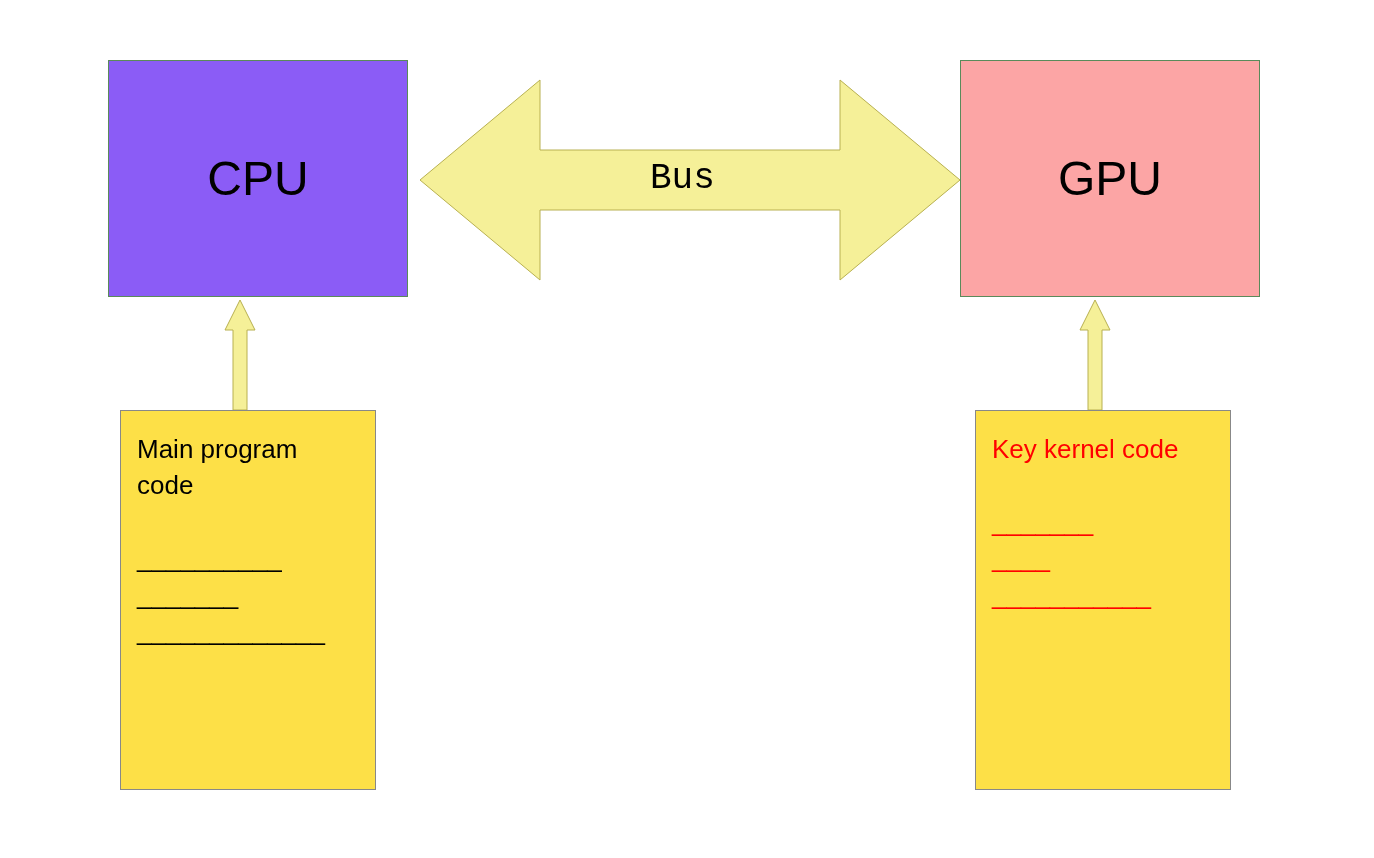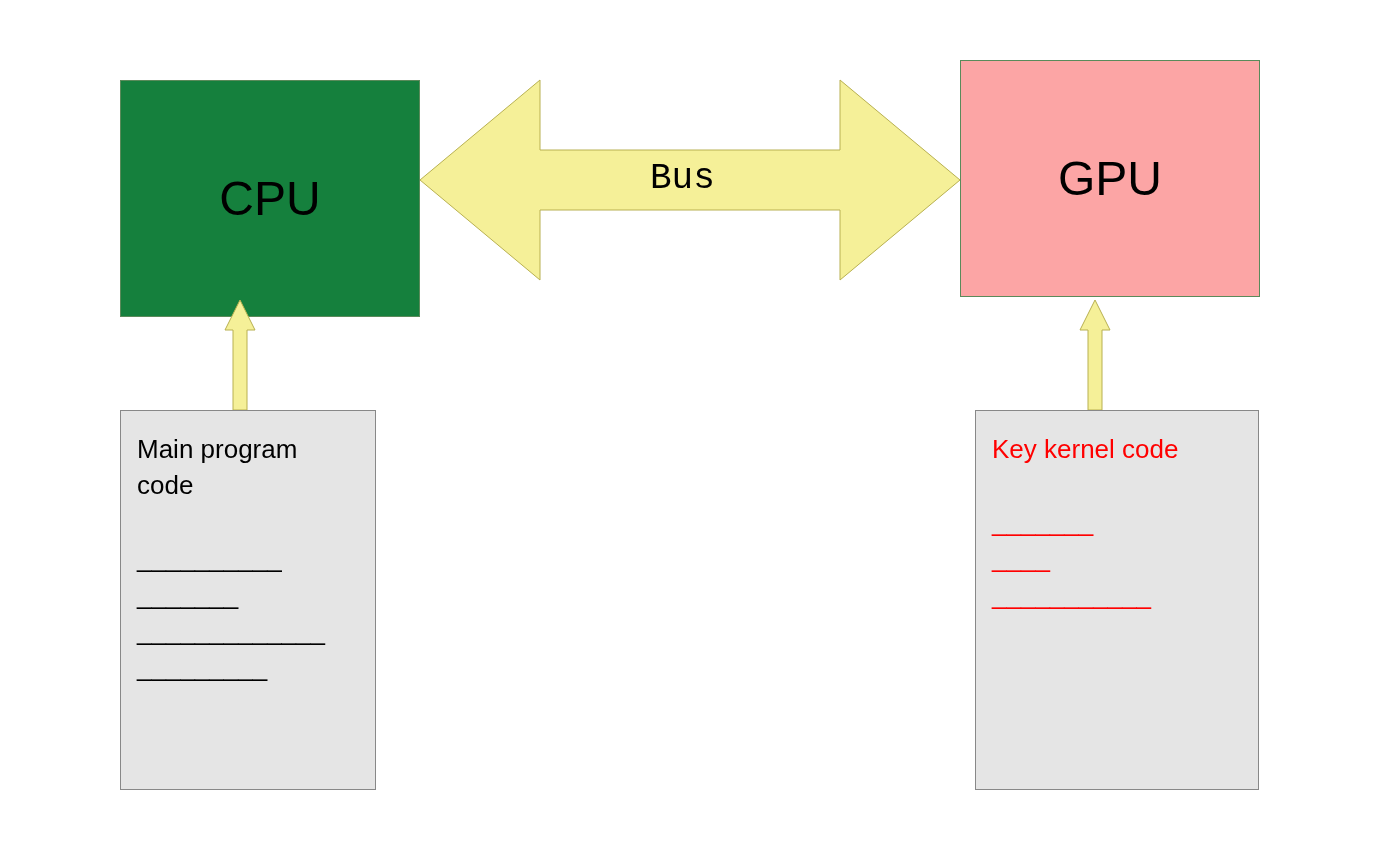--- a/index.html
+++ b/index.html
@@ -16,21 +16,21 @@
     border: 1px solid #5a8a5a;
     display: flex;
     align-items: center;
     justify-content: center;
     font-size: 48px;
     color: #000;
   }
   .code-box {
     position: absolute;
     border: 1px solid #888;
-    background: #e5e5e5;
+    background: #fde047;
     padding: 20px 16px;
     box-sizing: border-box;
     font-size: 26px;
     line-height: 1.4;
     color: #000;
   }
   .code-box.red { color: #ff0000; }
   .bus-label {
     position: absolute;
     font-size: 36px;
@@ -51,21 +51,21 @@
       840,80
       960,180
       840,280
       840,210
       540,210
       540,280" fill="#f5f098" stroke="#b8b050" stroke-width="1"></polygon>
 </svg>
 
 <div class="bus-label" style="left:650px; top:158px;">Bus</div>
 
-<div class="box" style="left:120px; top:60px; width:298px; height:235px; background:#15803d;margin-top:20px;">
+<div class="box" style="left:108px; top:60px; width:298px; height:235px; background:#8b5cf6;">
   <span>CPU</span>
 </div>
 
 <div class="box" style="left:960px; top:60px; width:298px; height:235px; background:#fca5a5;">
   <span>GPU</span>
 </div>
 
 <svg width="1374" height="858">
   <polygon points="
       240,300
@@ -87,22 +87,21 @@
       1102,330
       1110,330" fill="#f5f098" stroke="#b8b050" stroke-width="1"></polygon>
 </svg>
 
 <div class="code-box" style="left:120px; top:410px; width:256px; height:380px;">
   <div>Main program code</div>
   <br>
   <div>__________</div>
   <div>_______</div>
   <div>_____________</div>
-  <div>_________</div>
 </div>
 
-<div class="code-box red" style="left:975px; top:410px; width:284px; height:380px;">
+<div class="code-box red" style="left:975px; top:410px; width:256px; height:380px;">
   <div>Key kernel code</div>
   <br>
   <div>_______</div>
   <div>____</div>
   <div>___________</div>
 </div>
 
 </body></html>

